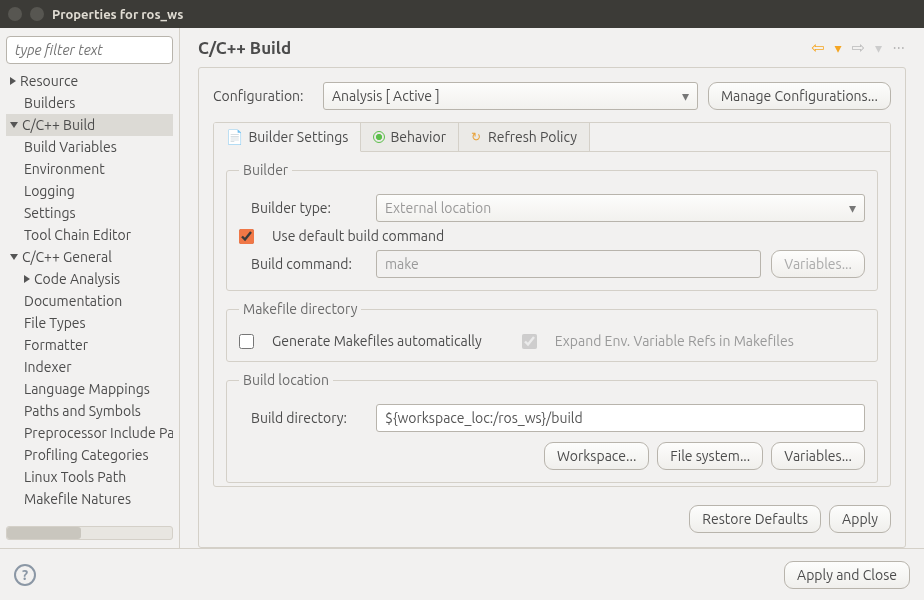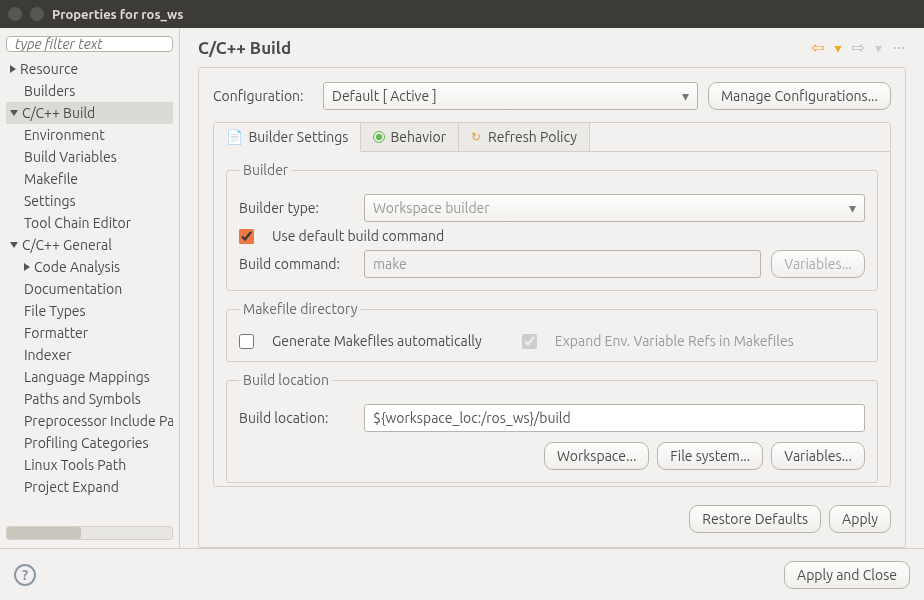--- a/index.html
+++ b/index.html
@@ -5,21 +5,21 @@
 * { box-sizing: border-box; margin: 0; padding: 0; font-family: "Ubuntu", "Segoe UI", sans-serif; font-size: 14px; }
 body { background: #f2f1f0; color: #4c4c4c; width: 924px; height: 600px; overflow: hidden; display: flex; flex-direction: column; }
 
 .titlebar { height: 28px; background: #3c3b37; color: #dfdbd2; display: flex; align-items: center; padding: 0 8px; gap: 8px; }
 .win-btn { width: 14px; height: 14px; border-radius: 50%; background: #575651; display: inline-block; }
 .titlebar-text { font-weight: bold; font-size: 13px; }
 
 .content { flex: 1; display: flex; background: #f2f1f0; overflow: hidden; }
 
 .sidebar { width: 180px; border-right: 1px solid #d4d0c8; display: flex; flex-direction: column; padding: 8px 6px; gap: 6px; }
-.filter-input { width: 100%; height: 16px; border: 1px solid #b8b4ac; border-radius: 4px; padding: 0 8px; background: #fff; color: #888; font-style: italic; }
+.filter-input { width: 100%; height: 28px; border: 1px solid #b8b4ac; border-radius: 4px; padding: 0 8px; background: #fff; color: #888; font-style: italic; }
 .tree { flex: 1; overflow: hidden; }
 .tree-item { padding: 3px 4px; display: flex; align-items: center; gap: 4px; white-space: nowrap; cursor: pointer; }
 .tree-item.sel { background: #dcdad5; }
 .tree-item.depth1 { padding-left: 18px; }
 .tri { width: 0; height: 0; display: inline-block; }
 .tri.right { border-left: 6px solid #555; border-top: 4px solid transparent; border-bottom: 4px solid transparent; }
 .tri.down { border-top: 6px solid #555; border-left: 4px solid transparent; border-right: 4px solid transparent; }
 .hscroll { height: 14px; background: #e8e6e1; border: 1px solid #d4d0c8; border-radius: 3px; margin-top: 4px; position: relative; }
 .hscroll-thumb { position: absolute; left: 0; top: 0; bottom: 0; width: 45%; background: #c9c6be; border-radius: 3px; }
 
@@ -48,21 +48,21 @@
 .tab-icon { width: 12px; height: 12px; display: inline-block; }
 .tab-icon.green { background: radial-gradient(circle,#5bbf4a 40%, transparent 45%); border: 1px solid #5bbf4a; border-radius: 50%; }
 .tab-icon.yellow { color: #e8a23a; font-size: 12px; line-height: 12px; }
 
 .tab-body { padding: 10px 12px 14px 12px; display: flex; flex-direction: column; gap: 10px; }
 
 fieldset { border: 1px solid #d4d0c8; border-radius: 3px; padding: 10px 12px 12px 12px; }
 legend { padding: 0 4px; color: #6b6b6b; }
 .form-row { display: flex; align-items: center; gap: 10px; margin-top: 6px; }
 .form-row:first-child { margin-top: 2px; }
-.form-row label.fixed { min-width: 115px; }
+.form-row label.fixed { min-width: 115px; margin-left: 12px; }
 .text-input { flex: 1; height: 28px; border: 1px solid #b8b4ac; border-radius: 3px; padding: 0 8px; background: #fff; color: #555; }
 .text-input.disabled { background: #f2f1f0; color: #999; }
 .chk-row { display: flex; align-items: center; gap: 18px; }
 .chk-row input[type=checkbox] { width: 15px; height: 15px; accent-color: #f07746; }
 .chk-row.disabled { color: #999; }
 .two-col { display: flex; gap: 40px; }
 
 .btn-row-right { display: flex; gap: 8px; justify-content: flex-end; margin-top: 10px; }
 
 .footer-restore { display: flex; justify-content: flex-end; gap: 8px; padding: 6px 0 0 0; }
@@ -90,27 +90,27 @@
           <span>Resource</span>
         </div>
         <div class="tree-item depth1">
           <span>Builders</span>
         </div>
         <div class="tree-item depth0 sel">
           <span class="tri down"></span>
           <span>C/C++ Build</span>
         </div>
         <div class="tree-item depth1">
+          <span>Build Variables</span>
+        </div>
+        <div class="tree-item depth1">
           <span>Environment</span>
         </div>
         <div class="tree-item depth1">
-          <span>Build Variables</span>
-        </div>
-        <div class="tree-item depth1">
-          <span>Makefile</span>
+          <span>Logging</span>
         </div>
         <div class="tree-item depth1">
           <span>Settings</span>
         </div>
         <div class="tree-item depth1">
           <span>Tool Chain Editor</span>
         </div>
         <div class="tree-item depth0">
           <span class="tri down"></span>
           <span>C/C++ General</span>
@@ -140,21 +140,21 @@
         <div class="tree-item depth1">
           <span>Preprocessor Include Paths, Macros etc.</span>
         </div>
         <div class="tree-item depth1">
           <span>Profiling Categories</span>
         </div>
         <div class="tree-item depth1">
           <span>Linux Tools Path</span>
         </div>
         <div class="tree-item depth1">
-          <span>Project Expand</span>
+          <span>Makefile Natures</span>
         </div>
       </div>
     <div class="hscroll">
         <div class="hscroll-thumb"></div>
       </div>
   </div>
 
   <div class="main">
     <div class="heading-row">
       <div class="heading">C/C++ Build</div>
@@ -165,21 +165,21 @@
         <span style="color:#ccc">▾</span>
         <span class="menu-dots">⋮</span>
       </div>
     </div>
 
     <div class="panel">
 
       <div class="config-row">
         <label>Configuration:</label>
         <div class="select">
-          <span>Default  [ Active ]</span>
+          <span>Analysis  [ Active ]</span>
           <span class="caret">▾</span>
         </div>
         <button class="btn">Manage Configurations...</button>
       </div>
 
       <div class="tabs-wrap">
         <div class="tabs">
           <div class="tab active">
             <span>📄</span>
             <span>Builder Settings</span>
@@ -194,21 +194,21 @@
           </div>
         </div>
 
         <div class="tab-body">
 
           <fieldset>
             <legend>Builder</legend>
             <div class="form-row">
               <label class="fixed">Builder type:</label>
               <div class="select" style="flex:1;color:#999">
-                <span>Workspace builder</span>
+                <span>External location</span>
                 <span class="caret">▾</span>
               </div>
             </div>
             <div class="form-row chk-row">
               <input type="checkbox" checked="" style="">
               <span>Use default build command</span>
             </div>
             <div class="form-row">
               <label class="fixed">Build command:</label>
               <input class="text-input disabled" disabled="" value="make" style="">
@@ -226,21 +226,21 @@
               <div class="chk-row disabled">
                 <input type="checkbox" checked="" disabled="" style="">
                 <span>Expand Env. Variable Refs in Makefiles</span>
               </div>
             </div>
           </fieldset>
 
           <fieldset>
             <legend>Build location</legend>
             <div class="form-row">
-              <label class="fixed">Build location:</label>
+              <label class="fixed">Build directory:</label>
               <input class="text-input" value="${workspace_loc:/ros_ws}/build" style="">
             </div>
             <div class="btn-row-right">
               <button class="btn">Workspace...</button>
               <button class="btn">File system...</button>
               <button class="btn">Variables...</button>
             </div>
           </fieldset>
 
         </div>

